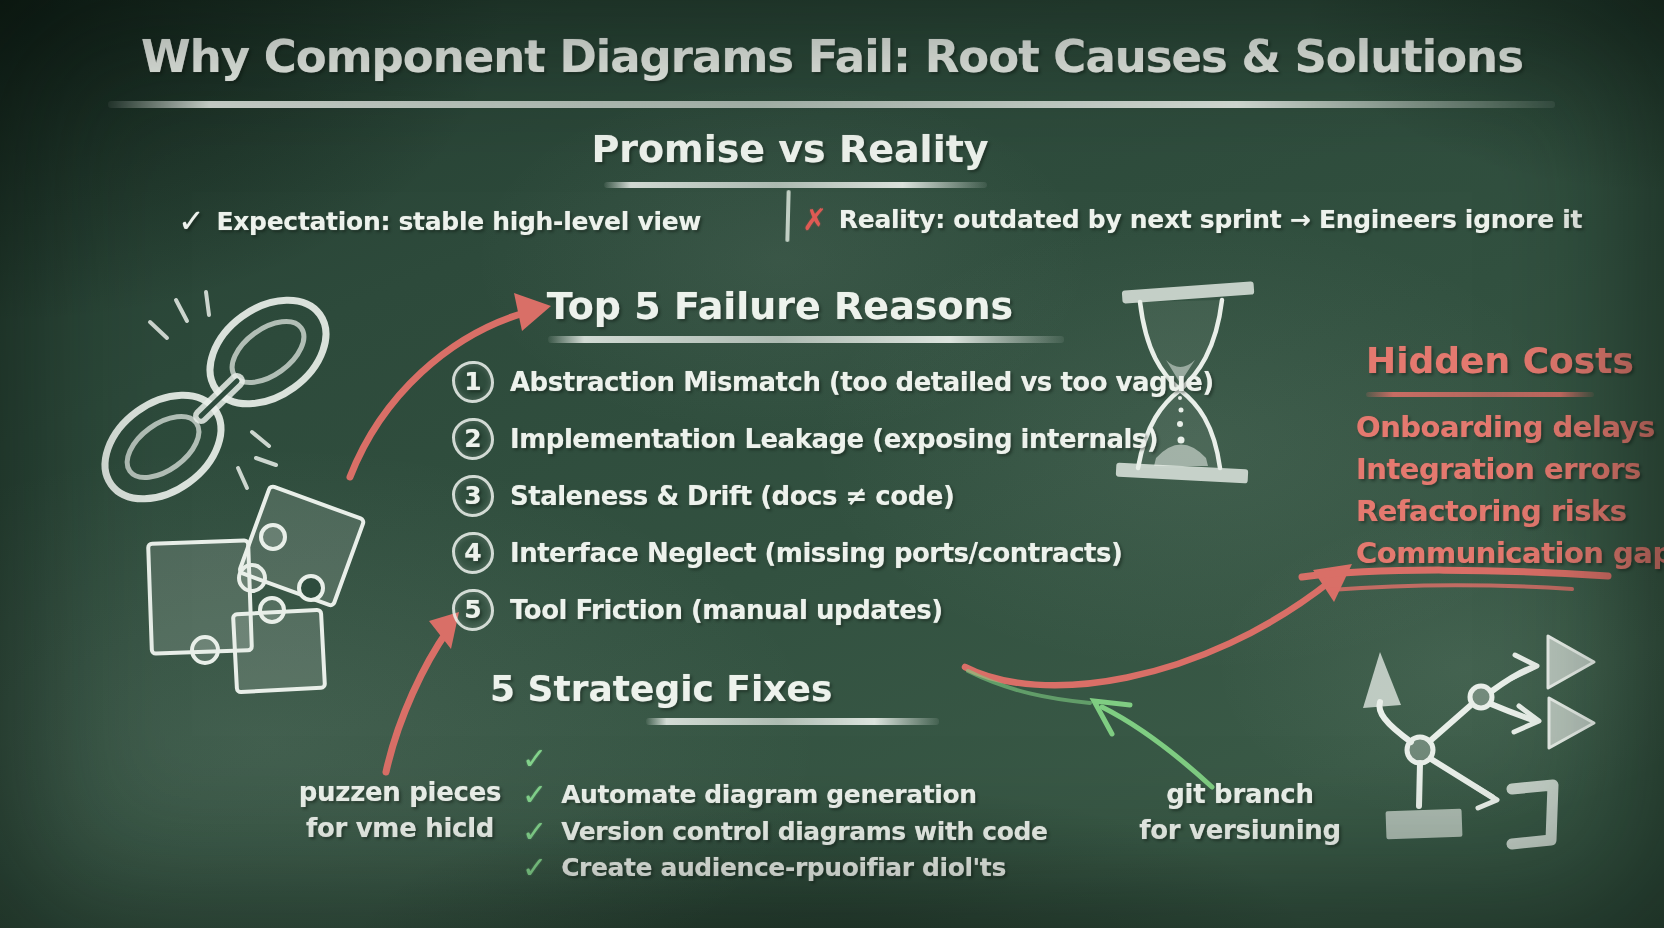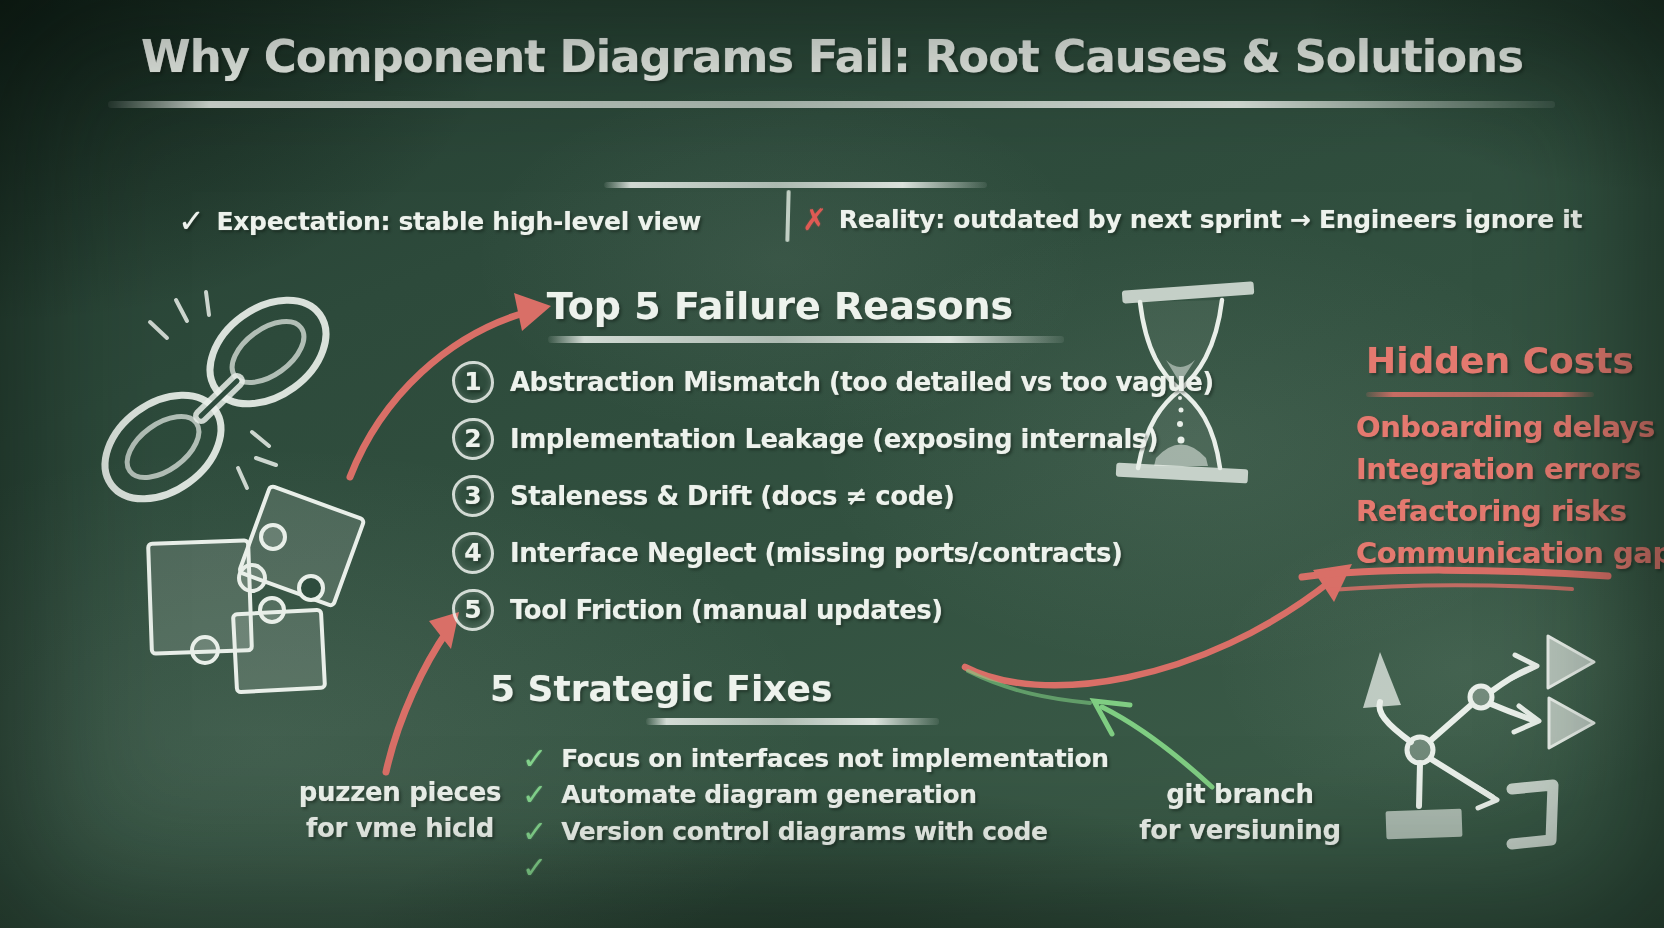--- a/index.html
+++ b/index.html
@@ -174,20 +174,21 @@
 
     <g stroke="#d96f67" fill="none" stroke-linecap="round">
       <path d="M1302 577 C1380 567 1500 569 1608 576" stroke-width="7"></path>
       <path d="M1330 590 C1420 583 1510 585 1572 589" stroke-width="4" opacity="0.85"></path>
     </g>
   </svg>
 
   <div class="abs chalk title">Why Component Diagrams Fail: Root Causes &amp; Solutions</div>
   <div class="abs chalk-line title-underline"></div>
 
+  <div class="abs chalk pvr-heading">Promise vs Reality</div>
   <div class="abs chalk-line pvr-underline"></div>
 
   <div class="abs chalk pvr-row pvr-left">
     <span class="pvr-check">✓</span>
     <span>Expectation: stable high-level view</span>
   </div>
   <div class="abs pvr-divider"></div>
   <div class="abs chalk pvr-row pvr-right">
     <span class="pvr-cross">✗</span>
     <span>Reality: outdated by next sprint → Engineers ignore it</span>
@@ -218,32 +219,32 @@
       <span class="failure-text">Tool Friction (manual updates)</span>
     </div>
   </div>
 
   <div class="abs chalk fixes-heading">5 Strategic Fixes</div>
   <div class="abs chalk-line fixes-underline"></div>
 
   <div class="abs fixes">
     <div class="fix-row chalk">
       <span class="fix-check">✓</span>
-      <span class="fix-text">Focus on interfaces not implementation</span>
     </div>
     <div class="fix-row chalk">
       <span class="fix-check">✓</span>
       <span class="fix-text">Automate diagram generation</span>
     </div>
     <div class="fix-row chalk">
       <span class="fix-check">✓</span>
       <span class="fix-text">Version control diagrams with code</span>
     </div>
     <div class="fix-row chalk">
       <span class="fix-check">✓</span>
+      <span class="fix-text">Create audience-rpuoifiar diol'ts</span>
     </div>
   </div>
 
   <div class="abs chalk-red hidden-heading">Hidden Costs</div>
   <div class="abs chalk-line-red hidden-underline"></div>
   <div class="abs hidden-list">
     <div class="hidden-item chalk-red">Onboarding delays</div>
     <div class="hidden-item chalk-red">Integration errors</div>
     <div class="hidden-item chalk-red">Refactoring risks</div>
     <div class="hidden-item chalk-red">Communication gaps</div>

